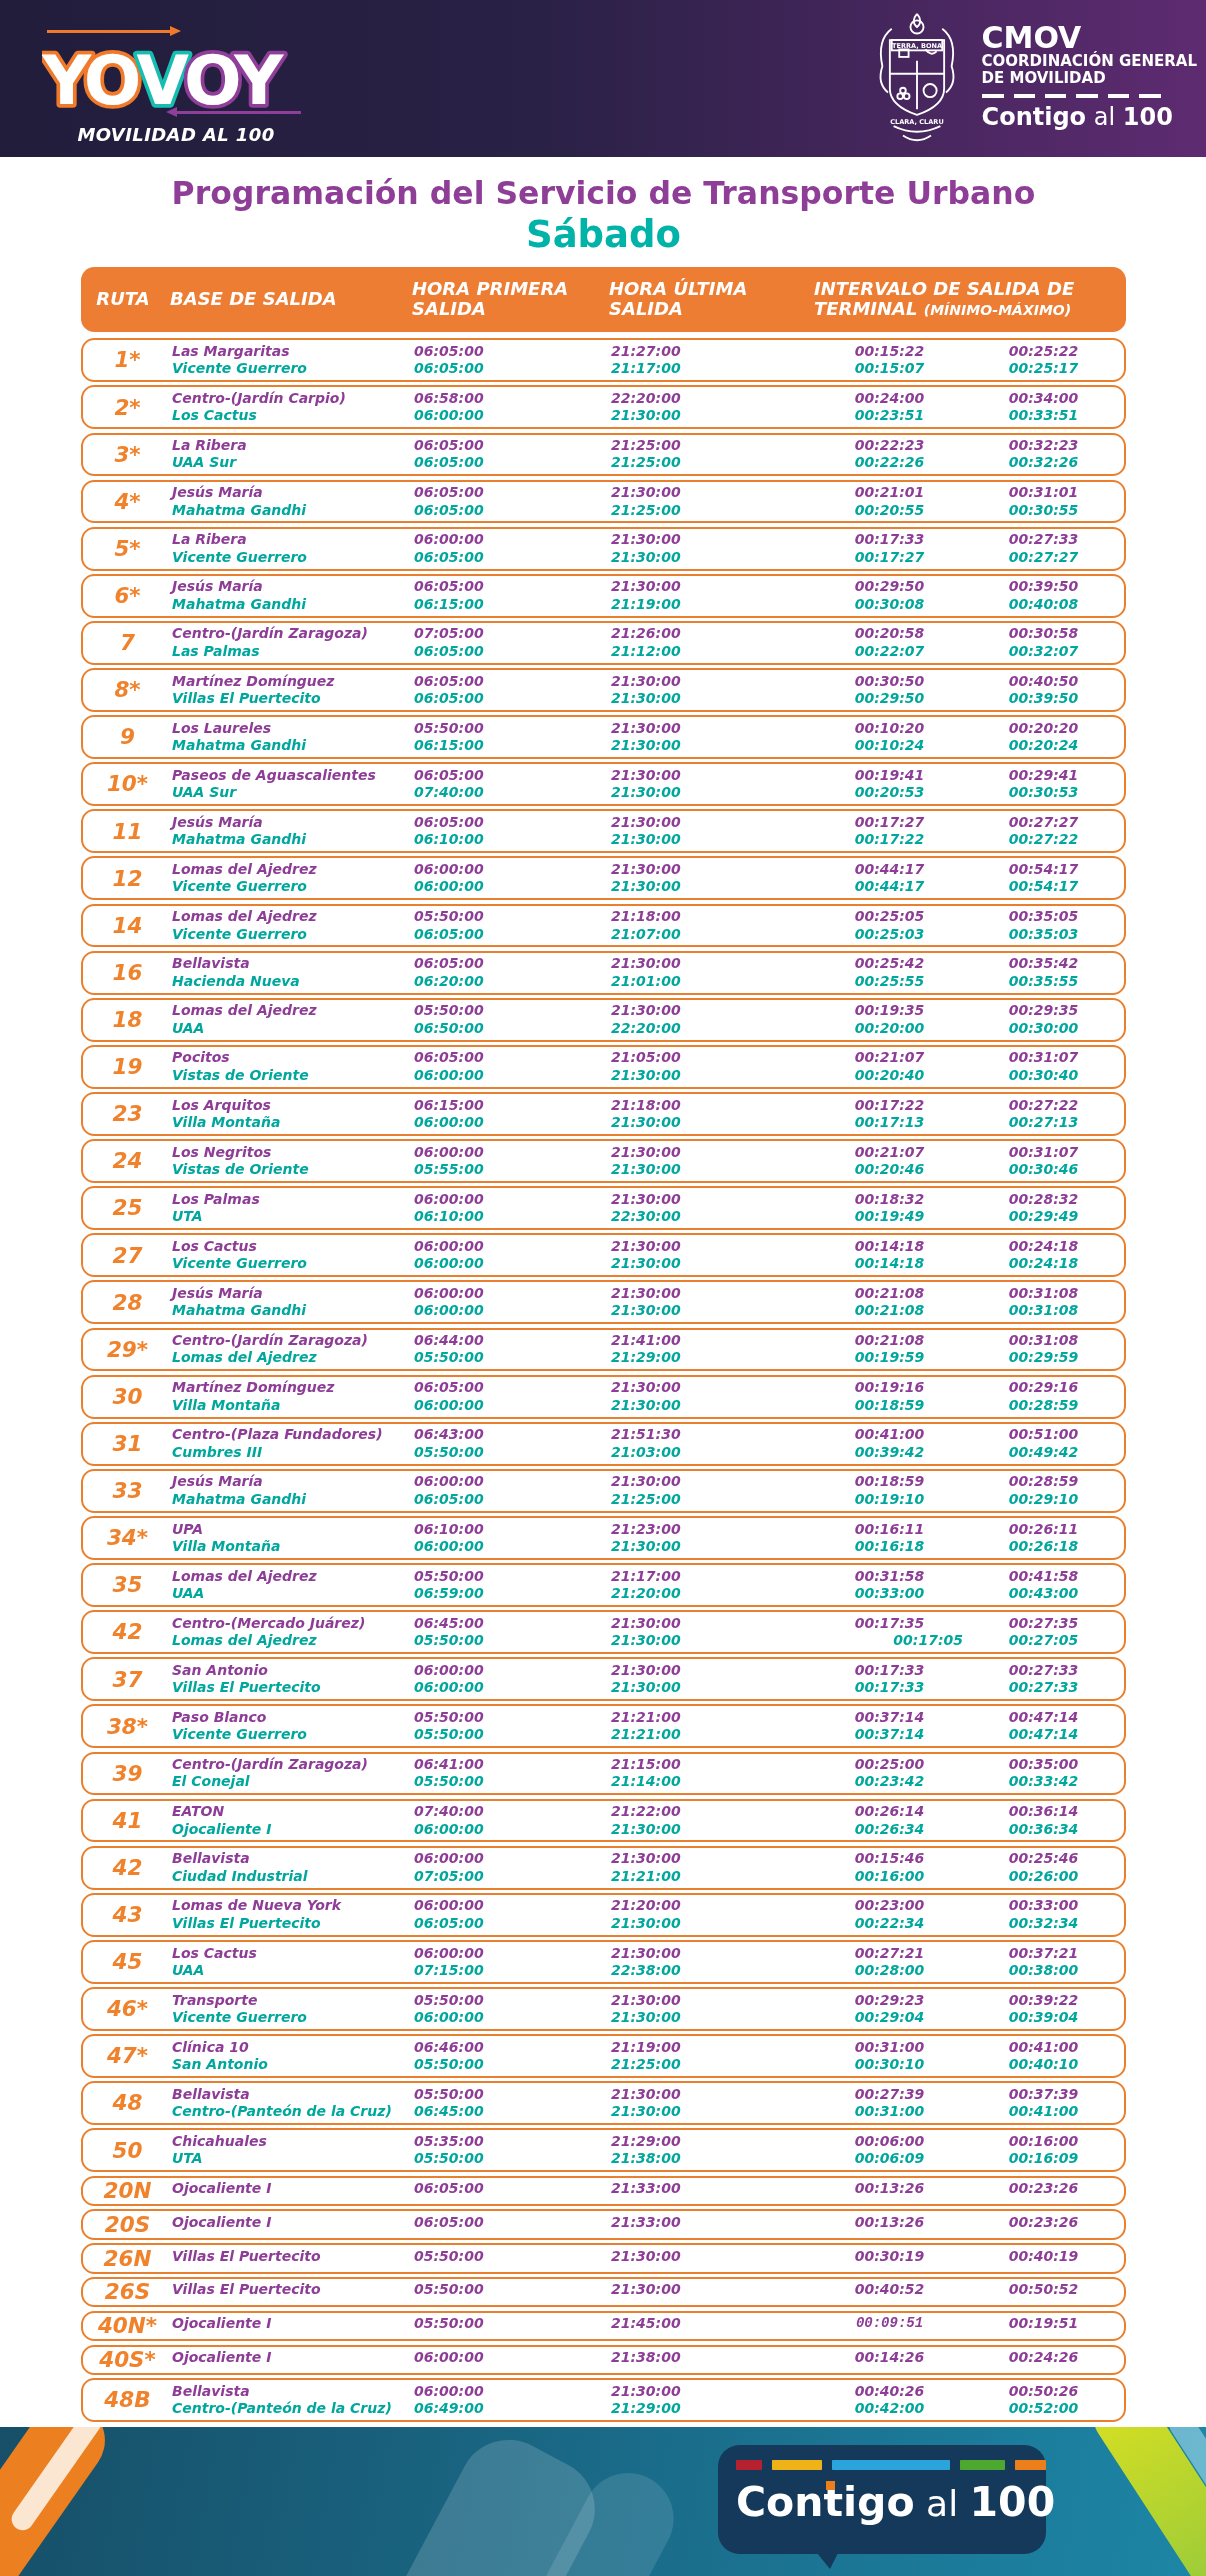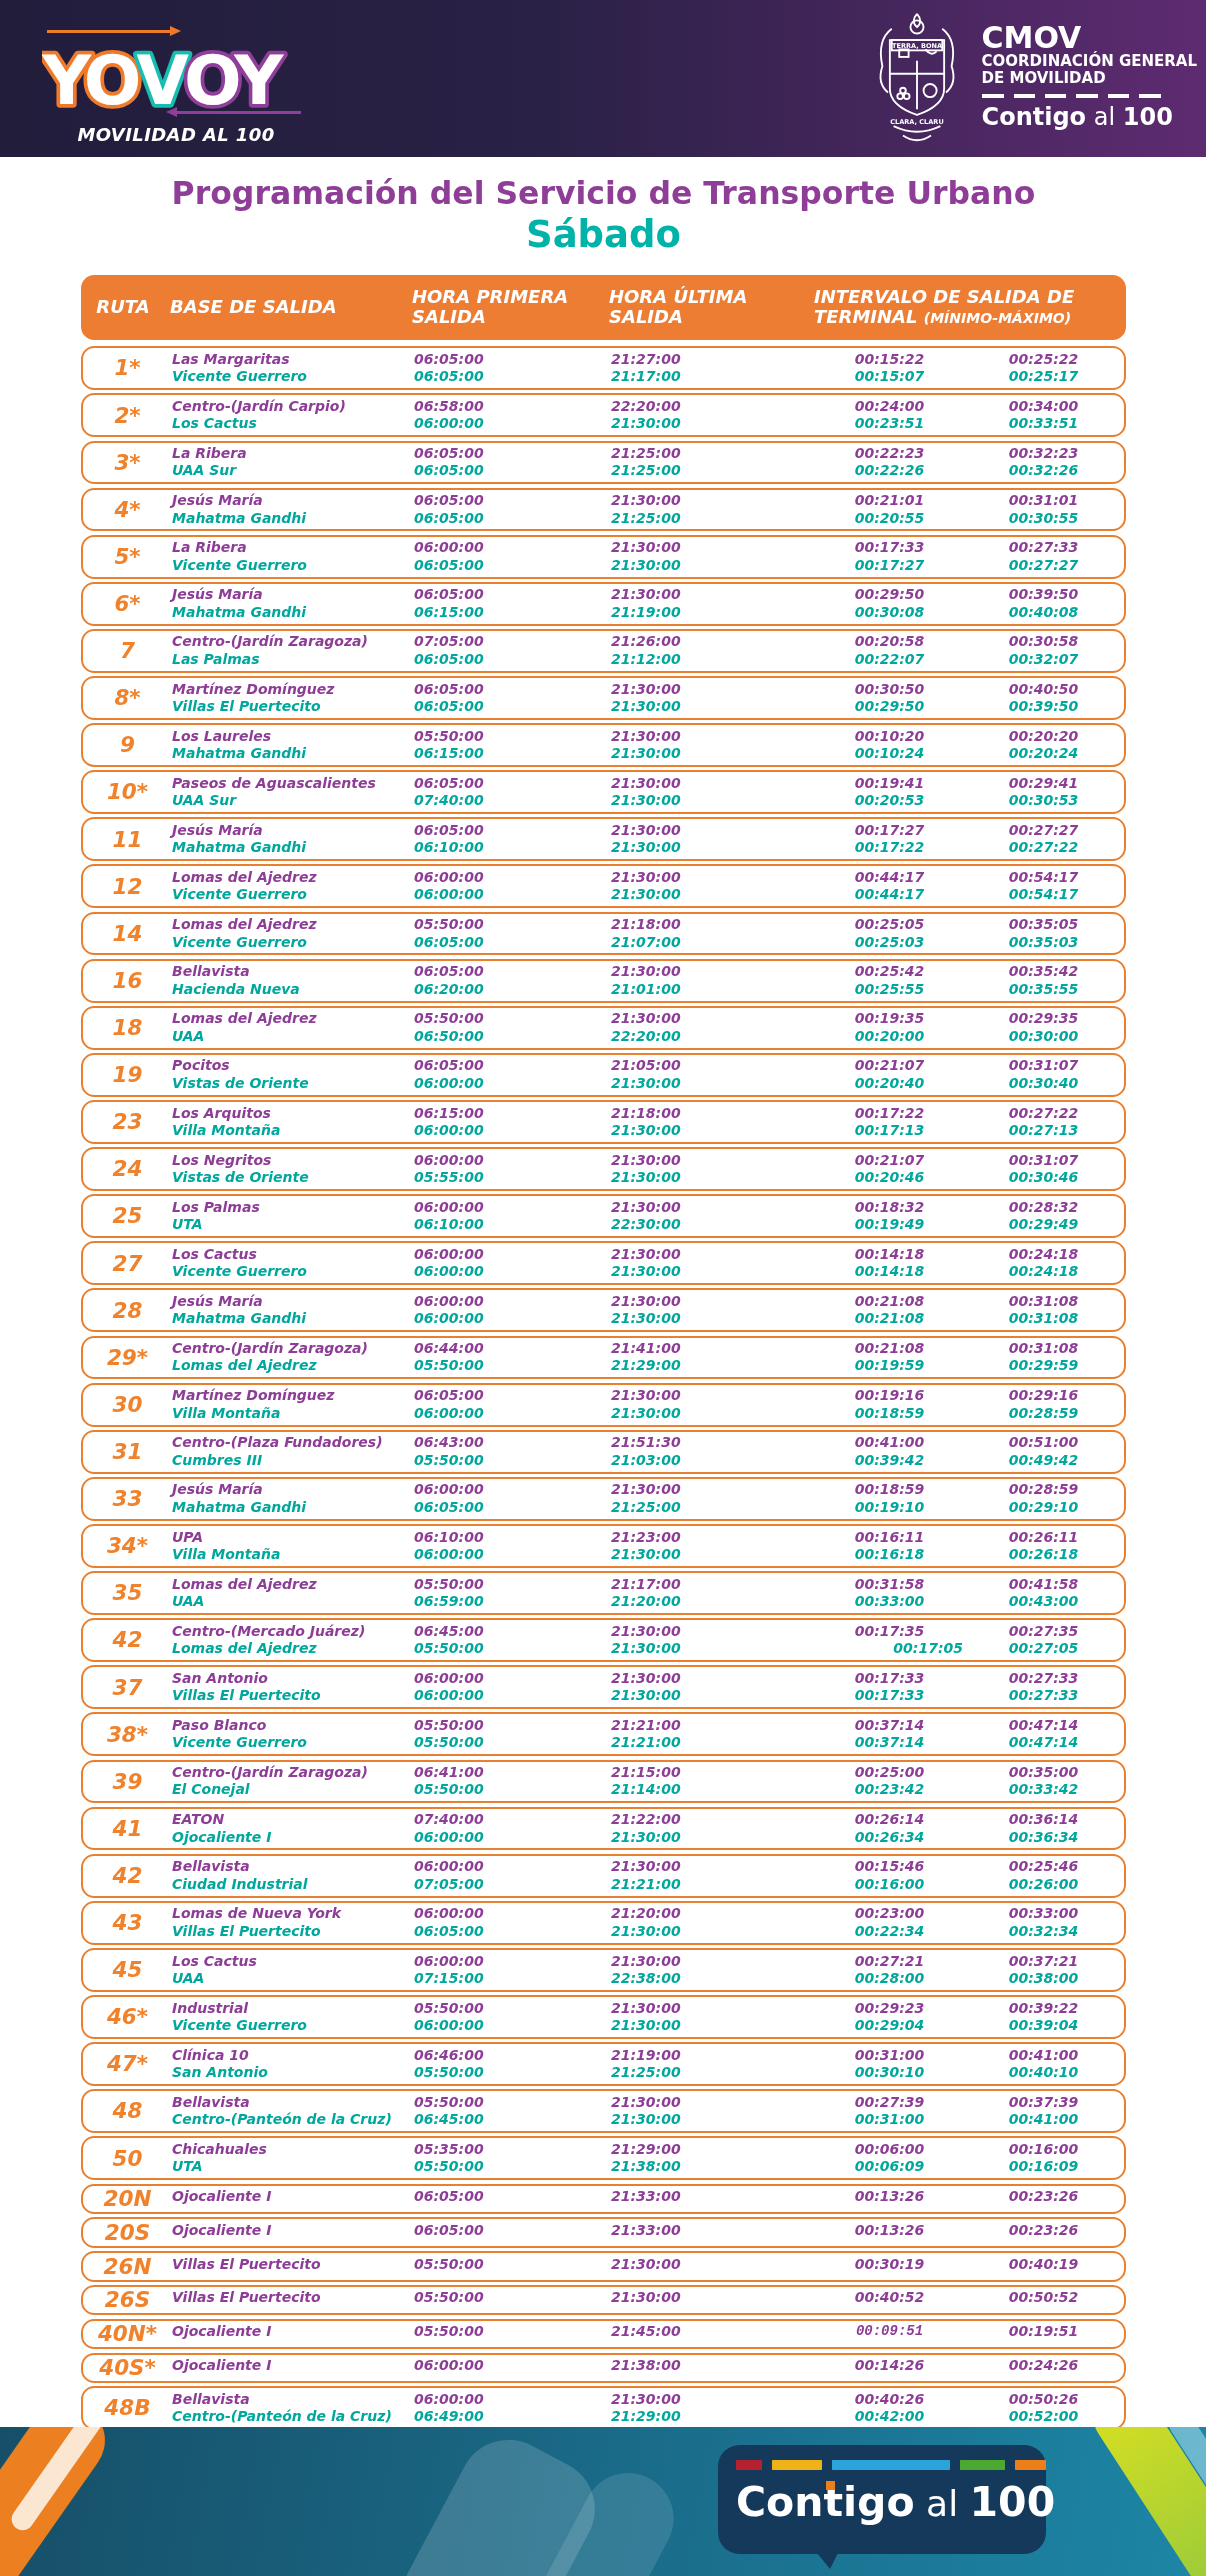--- a/index.html
+++ b/index.html
@@ -22,21 +22,21 @@
   .dash-line{width:181px;height:4.1px;margin:6.6px 0 5px;background:repeating-linear-gradient(90deg,#fff 0 21.5px,transparent 21.5px 31.5px);}
   .agency-slogan{font-size:24px;color:#fff;}
   .agency-slogan .b{font-weight:bold;}
   .agency-slogan .m{font-weight:normal;}
 
   
   .title1{margin:18px 0 0;text-align:center;font-size:31.5px;font-weight:bold;color:#8f3e98;}
   .title2{margin:1.7px 0 0;text-align:center;font-size:37px;font-weight:bold;color:#00b3a8;}
 
   
-  .tablewrap{margin:19px 81px 0;width:1045px;}
+  .tablewrap{margin:11px 81px 0;width:1045px;}
   .tgrid{display:grid;grid-template-columns:89px 242px 197px 205px 147px 1fr;}
   .thead{background:#ed7d33;border-radius:13.3px;min-height:55px;padding:5px 0;align-items:center;color:#fff;font-weight:bold;font-style:italic;font-size:18px;line-height:20px;margin-bottom:6.6px;}
   .thead .hc{padding-right:5px;}
   .h-ruta{text-align:center;}
   .h-int{grid-column:5 / 7;padding-right:11.6px;}
   .h-int .note{font-size:14px;font-weight:bold;}
   .row{border:2.5px solid #e9802f;border-radius:13.3px;margin-bottom:3.3px;padding:2.5px 0;align-content:center;}
   .route{grid-column:1;align-self:center;text-align:center;color:#f0822b;font-size:21.5px;font-weight:bold;font-style:italic;line-height:21.5px;}
   .cell{font-weight:bold;font-style:italic;font-size:14px;line-height:17.4px;white-space:nowrap;}
   .tone-0{color:#8e3d97;}
@@ -588,21 +588,21 @@
           <div class="cell c-min tone-0" style="grid-row: 1;">00:27:21</div>
           <div class="cell c-max tone-0" style="grid-row: 1;">00:37:21</div>
           <div class="cell c-base tone-1" style="grid-row: 2;">UAA</div>
           <div class="cell c-first tone-1" style="grid-row: 2;">07:15:00</div>
           <div class="cell c-last tone-1" style="grid-row: 2;">22:38:00</div>
           <div class="cell c-min tone-1" style="grid-row: 2;">00:28:00</div>
           <div class="cell c-max tone-1" style="grid-row: 2;">00:38:00</div>
         </div>
         <div class="row tgrid">
           <div class="route" style="grid-row: 1 / span 2;">46*</div>
-          <div class="cell c-base tone-0" style="grid-row: 1;">Industrial</div>
+          <div class="cell c-base tone-0" style="grid-row: 1;">Transporte</div>
           <div class="cell c-first tone-0" style="grid-row: 1;">05:50:00</div>
           <div class="cell c-last tone-0" style="grid-row: 1;">21:30:00</div>
           <div class="cell c-min tone-0" style="grid-row: 1;">00:29:23</div>
           <div class="cell c-max tone-0" style="grid-row: 1;">00:39:22</div>
           <div class="cell c-base tone-1" style="grid-row: 2;">Vicente Guerrero</div>
           <div class="cell c-first tone-1" style="grid-row: 2;">06:00:00</div>
           <div class="cell c-last tone-1" style="grid-row: 2;">21:30:00</div>
           <div class="cell c-min tone-1" style="grid-row: 2;">00:29:04</div>
           <div class="cell c-max tone-1" style="grid-row: 2;">00:39:04</div>
         </div>

